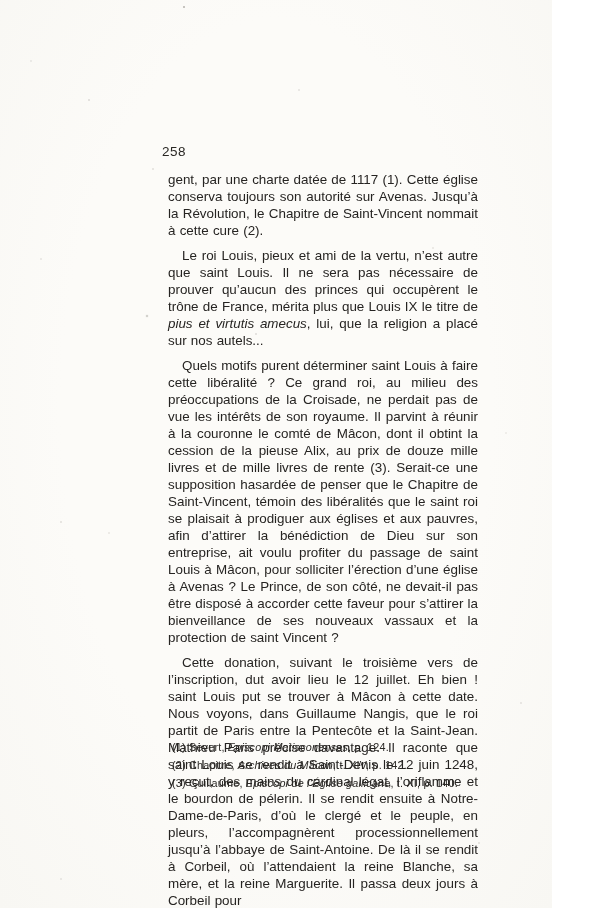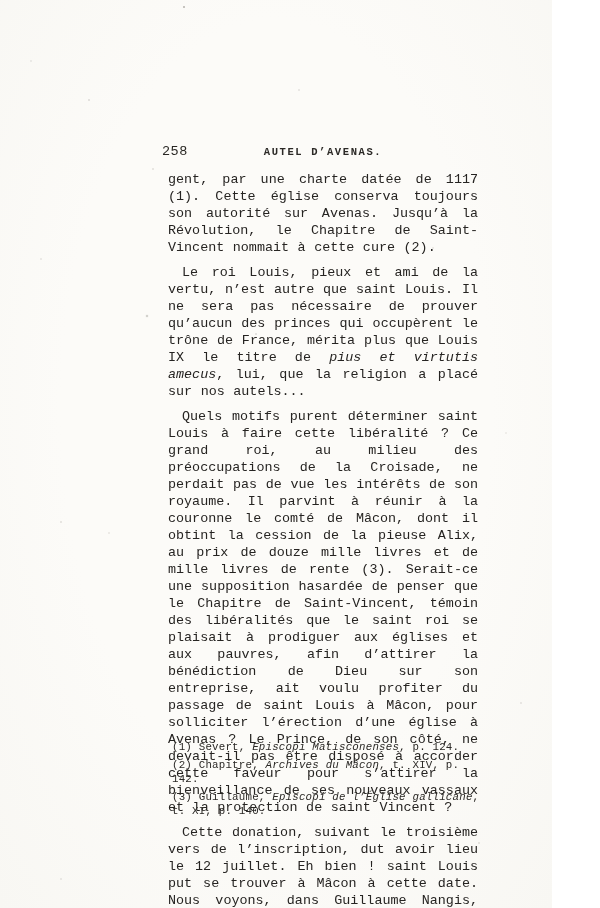--- a/index.html
+++ b/index.html
@@ -6,21 +6,21 @@
     margin: 0;
     padding: 0;
     background: #ffffff;
   }
   .scan-page {
     position: relative;
     width: 552px;
     height: 908px;
     overflow: hidden;
     background: radial-gradient(ellipse at 50% 45%, #fcfbf8 55%, #f8f7f3 100%);
-    font-family: Liberation Mono, monospace;
+    font-family: Liberation Sans, sans-serif;
     color: #262422;
   }
   
   .speckles {
     position: absolute;
     top: 0; left: 0;
     width: 2px; height: 2px;
     border-radius: 50%;
     background: transparent;
     box-shadow:
@@ -110,21 +110,20 @@
   }
 </style>
 </head>
 <body>
 
 <div class="scan-page">
   <div class="speckles"></div>
 
   <div class="header-row">
     <span class="page-number">258</span>
-    <span class="running-title">AUTEL D’AVENAS.</span>
   </div>
 
   <div class="body-text">
     <p class="para no-indent"><span>gent, par une charte datée de 1117 (1). Cette église conserva toujours son autorité sur Avenas. Jusqu’à la Révolution, le Chapitre de Saint-Vincent nommait à cette cure (2).</span><i></i><span></span></p>
     <p class="para"><span>Le roi Louis, pieux et ami de la vertu, n’est autre que saint Louis. Il ne sera pas nécessaire de prouver qu’aucun des princes qui occupèrent le trône de France, mérita plus que Louis IX le titre de </span><i>pius et virtutis amecus</i><span>, lui, que la religion a placé sur nos autels...</span></p>
     <p class="para"><span>Quels motifs purent déterminer saint Louis à faire cette libéralité ? Ce grand roi, au milieu des préoccupations de la Croisade, ne perdait pas de vue les intérêts de son royaume. Il parvint à réunir à la couronne le comté de Mâcon, dont il obtint la cession de la pieuse Alix, au prix de douze mille livres et de mille livres de rente (3). Serait-ce une supposition hasardée de penser que le Chapitre de Saint-Vincent, témoin des libéralités que le saint roi se plaisait à prodiguer aux églises et aux pauvres, afin d’attirer la bénédiction de Dieu sur son entreprise, ait voulu profiter du passage de saint Louis à Mâcon, pour solliciter l’érection d’une église à Avenas ? Le Prince, de son côté, ne devait-il pas être disposé à accorder cette faveur pour s’attirer la bienveillance de ses nouveaux vassaux et la protection de saint Vincent ?</span><i></i><span></span></p>
     <p class="para"><span>Cette donation, suivant le troisième vers de l’inscription, dut avoir lieu le 12 juillet. Eh bien ! saint Louis put se trouver à Mâcon à cette date. Nous voyons, dans Guillaume Nangis, que le roi partit de Paris entre la Pentecôte et la Saint-Jean. Mathieu Paris précise davantage. Il raconte que saint Louis se rendit à Saint-Denis le 12 juin 1248, y reçut, des mains du cardinal légat, l’oriflamme et le bourdon de pélerin. Il se rendit ensuite à Notre-Dame-de-Paris, d’où le clergé et le peuple, en pleurs, l’accompagnèrent processionnellement jusqu’à l’abbaye de Saint-Antoine. De là il se rendit à Corbeil, où l’attendaient la reine Blanche, sa mère, et la reine Marguerite. Il passa deux jours à Corbeil pour</span><i></i><span></span></p>
   </div>
 
   <div class="footnotes">

